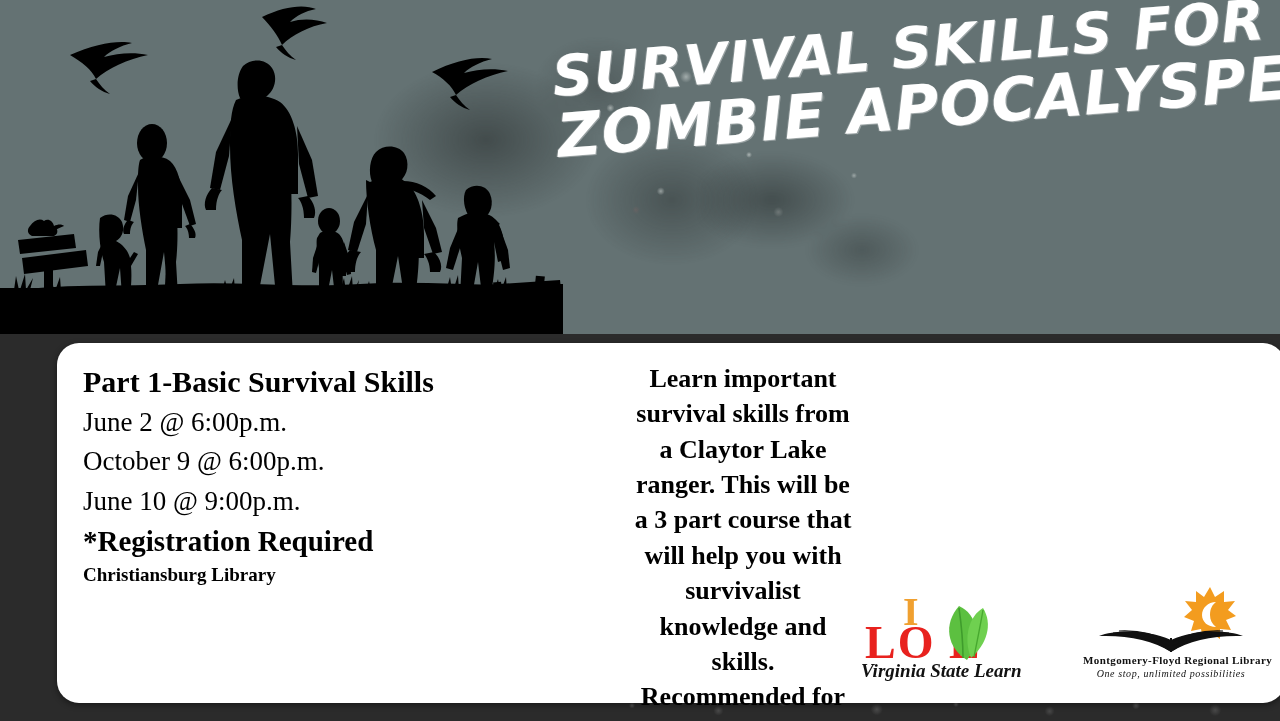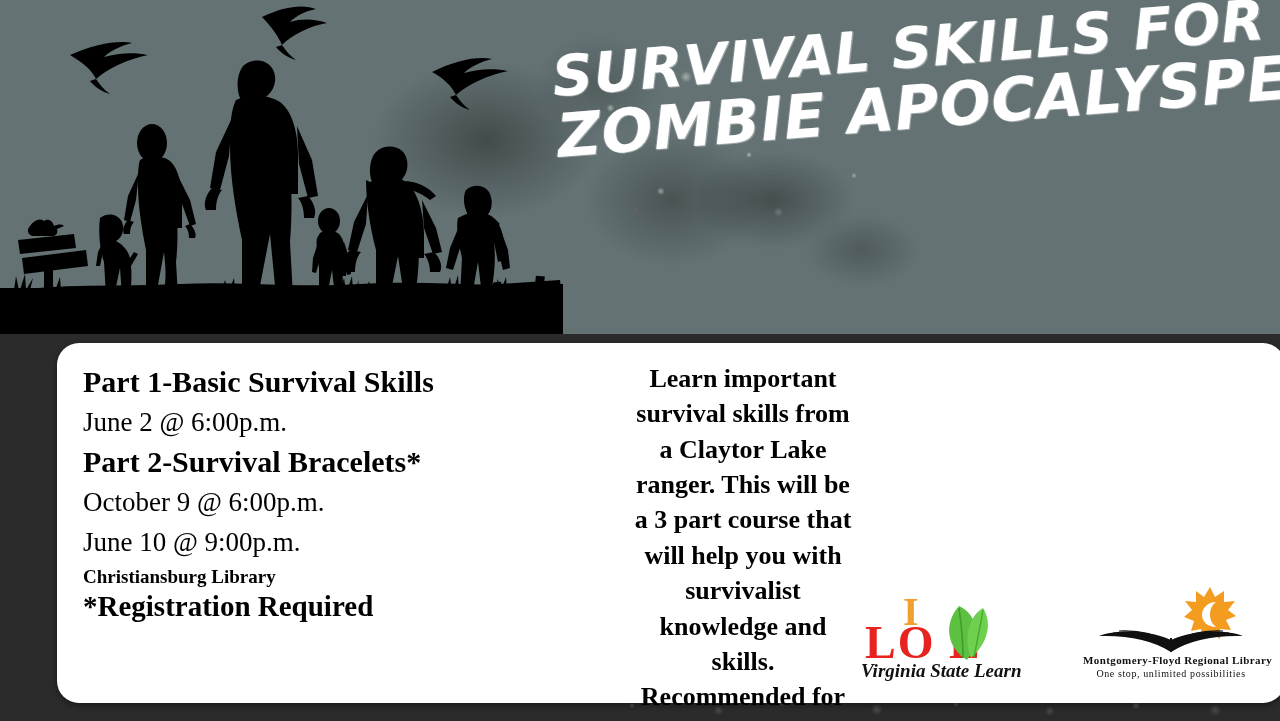--- a/index.html
+++ b/index.html
@@ -253,20 +253,21 @@
     letter-spacing: .4px;
     color: #111;
     white-space: nowrap;
   }
   #mfrl-tagline {
     position: absolute;
     left: 0; top: 82px;
     width: 176px;
     text-align: center;
     font-family: "Liberation Serif", serif;
+    font-style: italic;
     font-size: 10px;
     letter-spacing: .6px;
     color: #111;
     white-space: nowrap;
   }
 </style>
 </head>
 <body>
 
 <div id="poster">
@@ -404,27 +405,26 @@
   <div id="body-bg"></div>
   <div id="bottom-splatter"></div>
 
   <div id="info-card">
 
     <div id="card-left">
 
       <div class="part-title">Part 1-Basic Survival Skills</div>
       <div class="part-date">June 2 @ 6:00p.m.</div>
 
-      <div class="part-title">Part 2-Survival Bracelets*</div>
       <div class="part-date">October 9 @ 6:00p.m.</div>
 
       <div class="part-date">June 10 @ 9:00p.m.</div>
 
+      <div id="registration-note">*Registration Required</div>
       <div id="branch-name">Christiansburg Library</div>
-      <div id="registration-note">*Registration Required</div>
     </div>
 
     <div id="card-right">
 
       <p id="description">Learn important survival skills from a Claytor Lake ranger. This will be a 3 part course that will help you with survivalist knowledge and skills. Recommended for ages 10 and up.</p>
 
       <div id="logo-row">
 
         <div id="vsp-logo">
           <div id="vsp-i">I</div>

